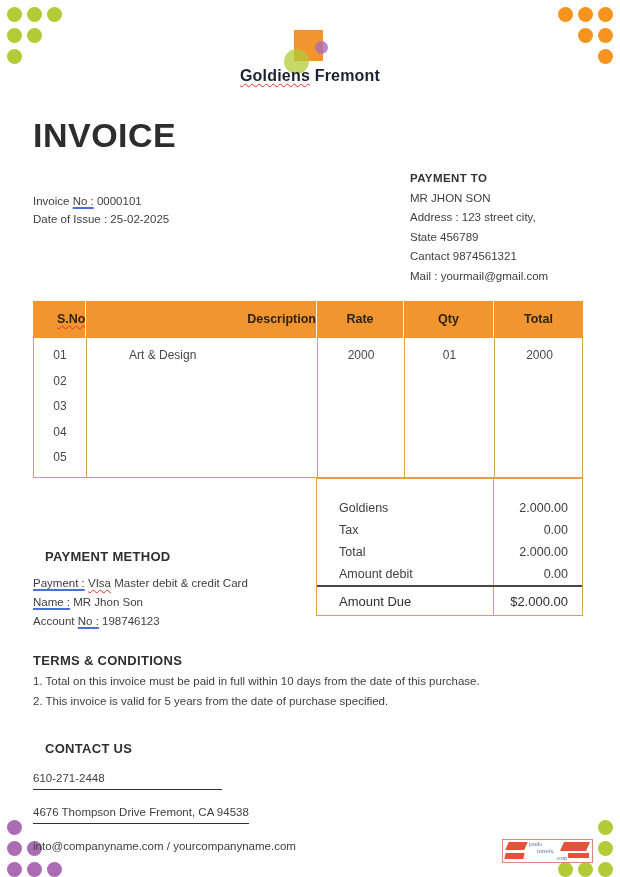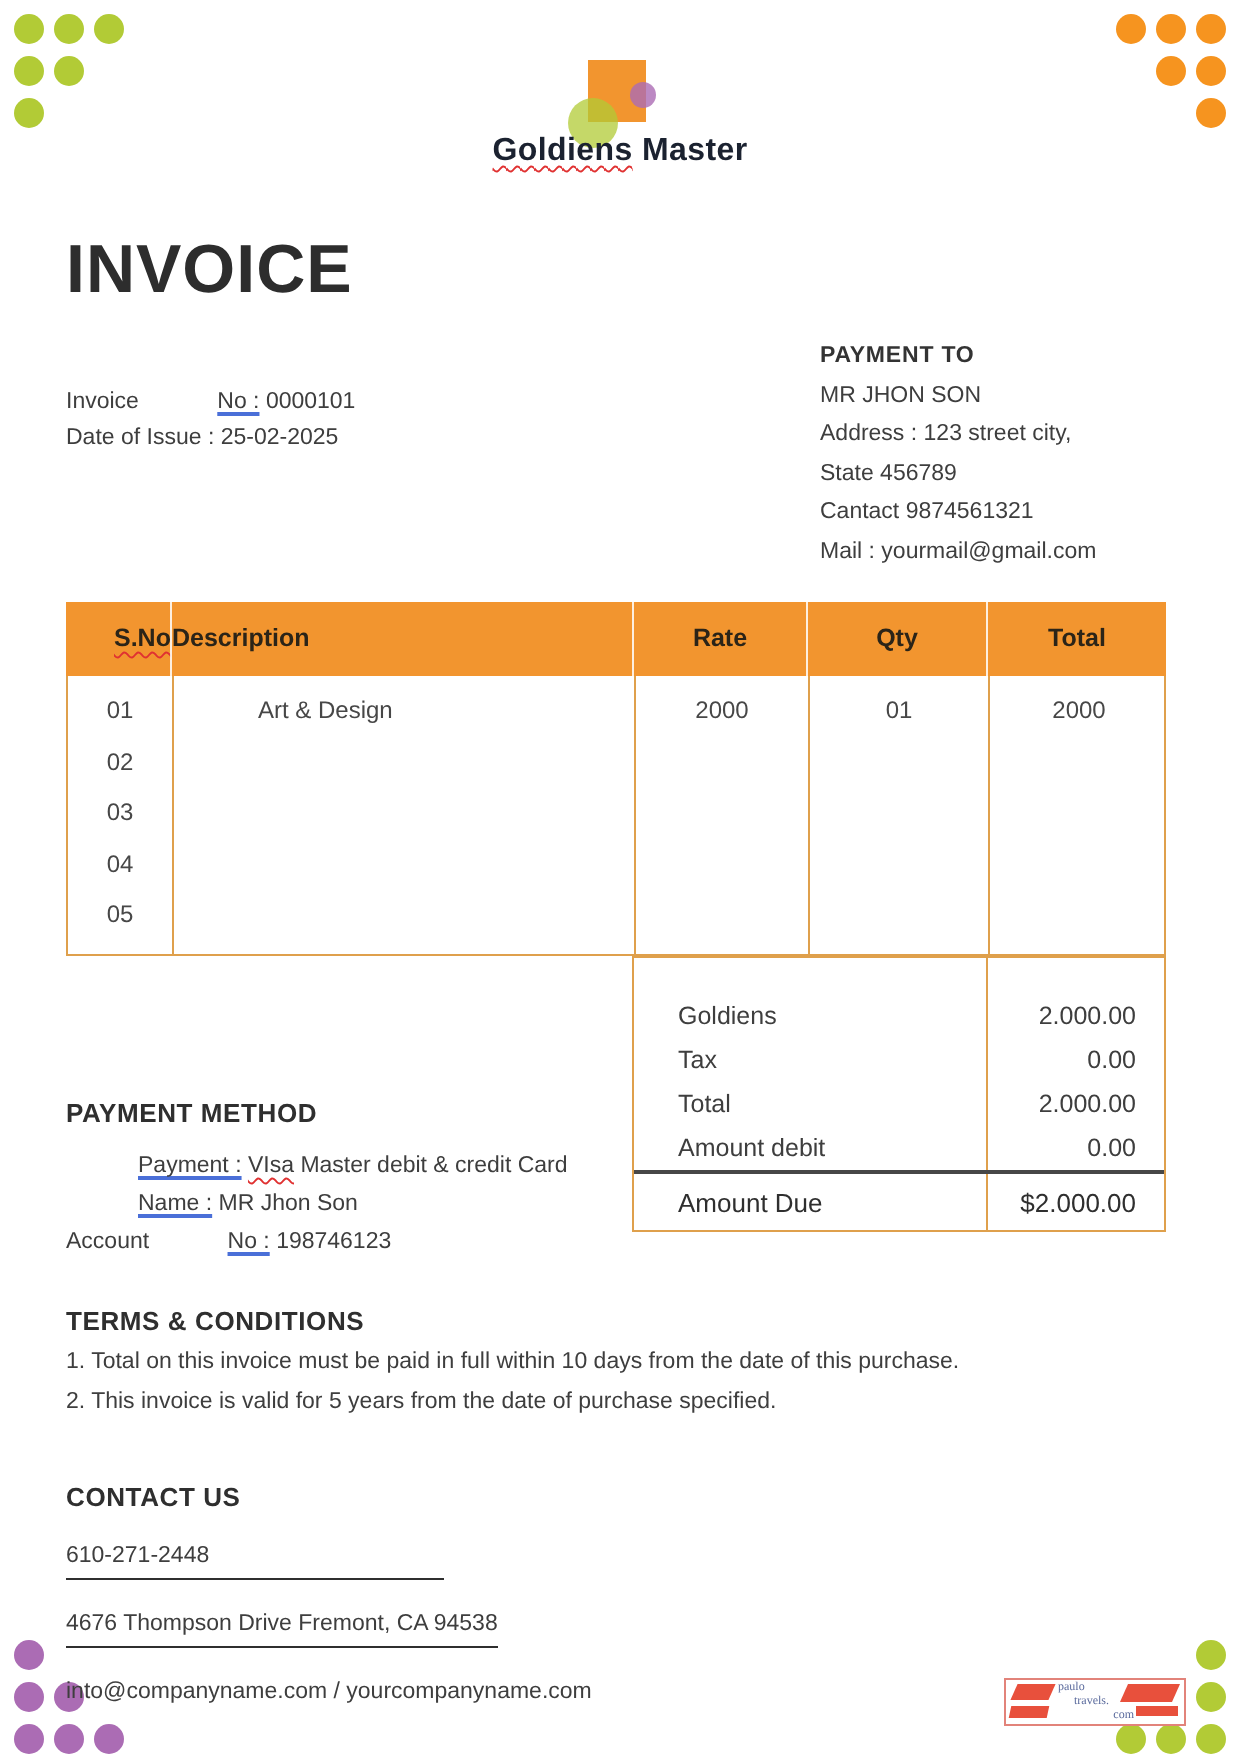--- a/index.html
+++ b/index.html
@@ -18,37 +18,37 @@
   .logo-circle-purple{position:absolute;left:32px;top:11px;width:13px;height:13px;border-radius:50%;
         background:rgba(171,108,180,0.8);}
   .logo-circle-green{position:absolute;left:1px;top:19px;width:25px;height:25px;border-radius:50%;
         background:rgba(178,203,54,0.75);}
   .brand-name{position:absolute;left:0;top:67px;width:620px;text-align:center;
         font-size:16px;font-weight:800;color:#1b2230;letter-spacing:0.2px;}
 
   .sq-red{text-decoration:underline;text-decoration-style:wavy;text-decoration-color:#E03131;
         text-decoration-thickness:1px;text-underline-offset:2px;}
   .u-blue{text-decoration:underline;text-decoration-color:#4A6FD8;text-decoration-thickness:1.5px;
-        text-underline-offset:2px;margin-left:36px;}
+        text-underline-offset:2px;}
 
   .invoice-title{position:absolute;left:33px;top:116px;font-size:34px;font-weight:800;
         letter-spacing:0.5px;color:#2d2d2d;}
 
   .invoice-meta{position:absolute;left:33px;top:192px;font-size:11.5px;line-height:18px;color:#3e3e3e;}
 
   .billed-to{position:absolute;left:410px;top:169px;font-size:11.5px;line-height:19.5px;color:#3e3e3e;}
   .billed-to .bt-head{font-weight:700;color:#333;letter-spacing:0.4px;}
 
   
   .items{position:absolute;left:33px;top:301px;width:550px;}
   .items .head{display:grid;grid-template-columns:52px 231px 87px 90px 90px;background:#F2952F;
         height:37px;align-items:center;font-size:12.5px;font-weight:700;color:#2b2418;}
   .items .head .hc{text-align:center;height:37px;line-height:37px;border-left:1px solid rgba(255,255,255,0.85);}
   .items .head .hc:first-child{border-left:none;margin-left:24px;}
-  .items .head .hc.desc{text-align:left;}
+  .items .head .hc.desc{text-align:right;}
   .items .body{display:grid;grid-template-columns:52px 231px 87px 90px 90px;height:140px;
         border:1px solid #DFA04C;border-top:none;box-sizing:border-box;font-size:12px;color:#474747;}
   .items .body .bc{border-left:1px solid #DFA04C;padding-top:10px;}
   .items .body .bc:first-child{border-left:none;}
   .serial{height:25.6px;text-align:center;}
   .cell-desc{padding-left:42px;}
   .cell-center{text-align:center;}
 
   
   .summary{position:absolute;left:316px;top:478px;width:267px;height:138px;
@@ -56,21 +56,21 @@
   .s-divider{position:absolute;left:176px;top:0;bottom:0;width:1px;background:#DFA04C;}
   .s-body{padding-top:18px;}
   .s-row{display:grid;grid-template-columns:176px 1fr;height:22px;align-items:center;
         font-size:12.5px;color:#3e3e3e;}
   .s-label{padding-left:22px;}
   .s-val{text-align:right;padding-right:14px;}
   .s-due{position:absolute;left:0;right:0;bottom:0;height:28px;border-top:2px solid #474747;
         display:grid;grid-template-columns:176px 1fr;align-items:center;font-size:13px;
         font-weight:400;color:#2f2f2f;}
 
-  .block-head{font-size:13px;font-weight:700;color:#2f2f2f;letter-spacing:0.3px;margin:0 0 8px 0;}
+  .block-head{font-size:13px;font-weight:700;color:#2f2f2f;letter-spacing:0.3px;margin:0 0 8px 12px;}
   .payment{position:absolute;left:33px;top:547px;font-size:11.5px;line-height:19px;color:#3e3e3e;}
   .terms{position:absolute;left:33px;top:655px;font-size:11.5px;color:#3e3e3e;}
   .terms p{margin:0 0 8px 0;line-height:12px;}
   .contact{position:absolute;left:33px;top:741px;font-size:11.5px;color:#3e3e3e;}
   .contact .line{margin-top:16px;}
   .rule{height:1px;background:#2f2f2f;margin-top:5px;}
   .rule.phone{width:189px;}
   .rule.addr{width:216px;}
 
   
@@ -124,21 +124,21 @@
     <span class="dot green" style="left:598px;top:862px"></span>
   </div>
 
   <div class="logo-mark">
     <div class="logo-square"></div>
     <div class="logo-circle-purple"></div>
     <div class="logo-circle-green"></div>
   </div>
   <div class="brand-name">
     <span class="sq-red">Goldiens</span>
-    <span>Master</span>
+    <span>Fremont</span>
   </div>
 
   <div class="invoice-title">INVOICE</div>
 
   <div class="invoice-meta">
     <div>
       <span>Invoice</span>
       <span class="u-blue">No :</span>
       <span>0000101</span>
     </div>

